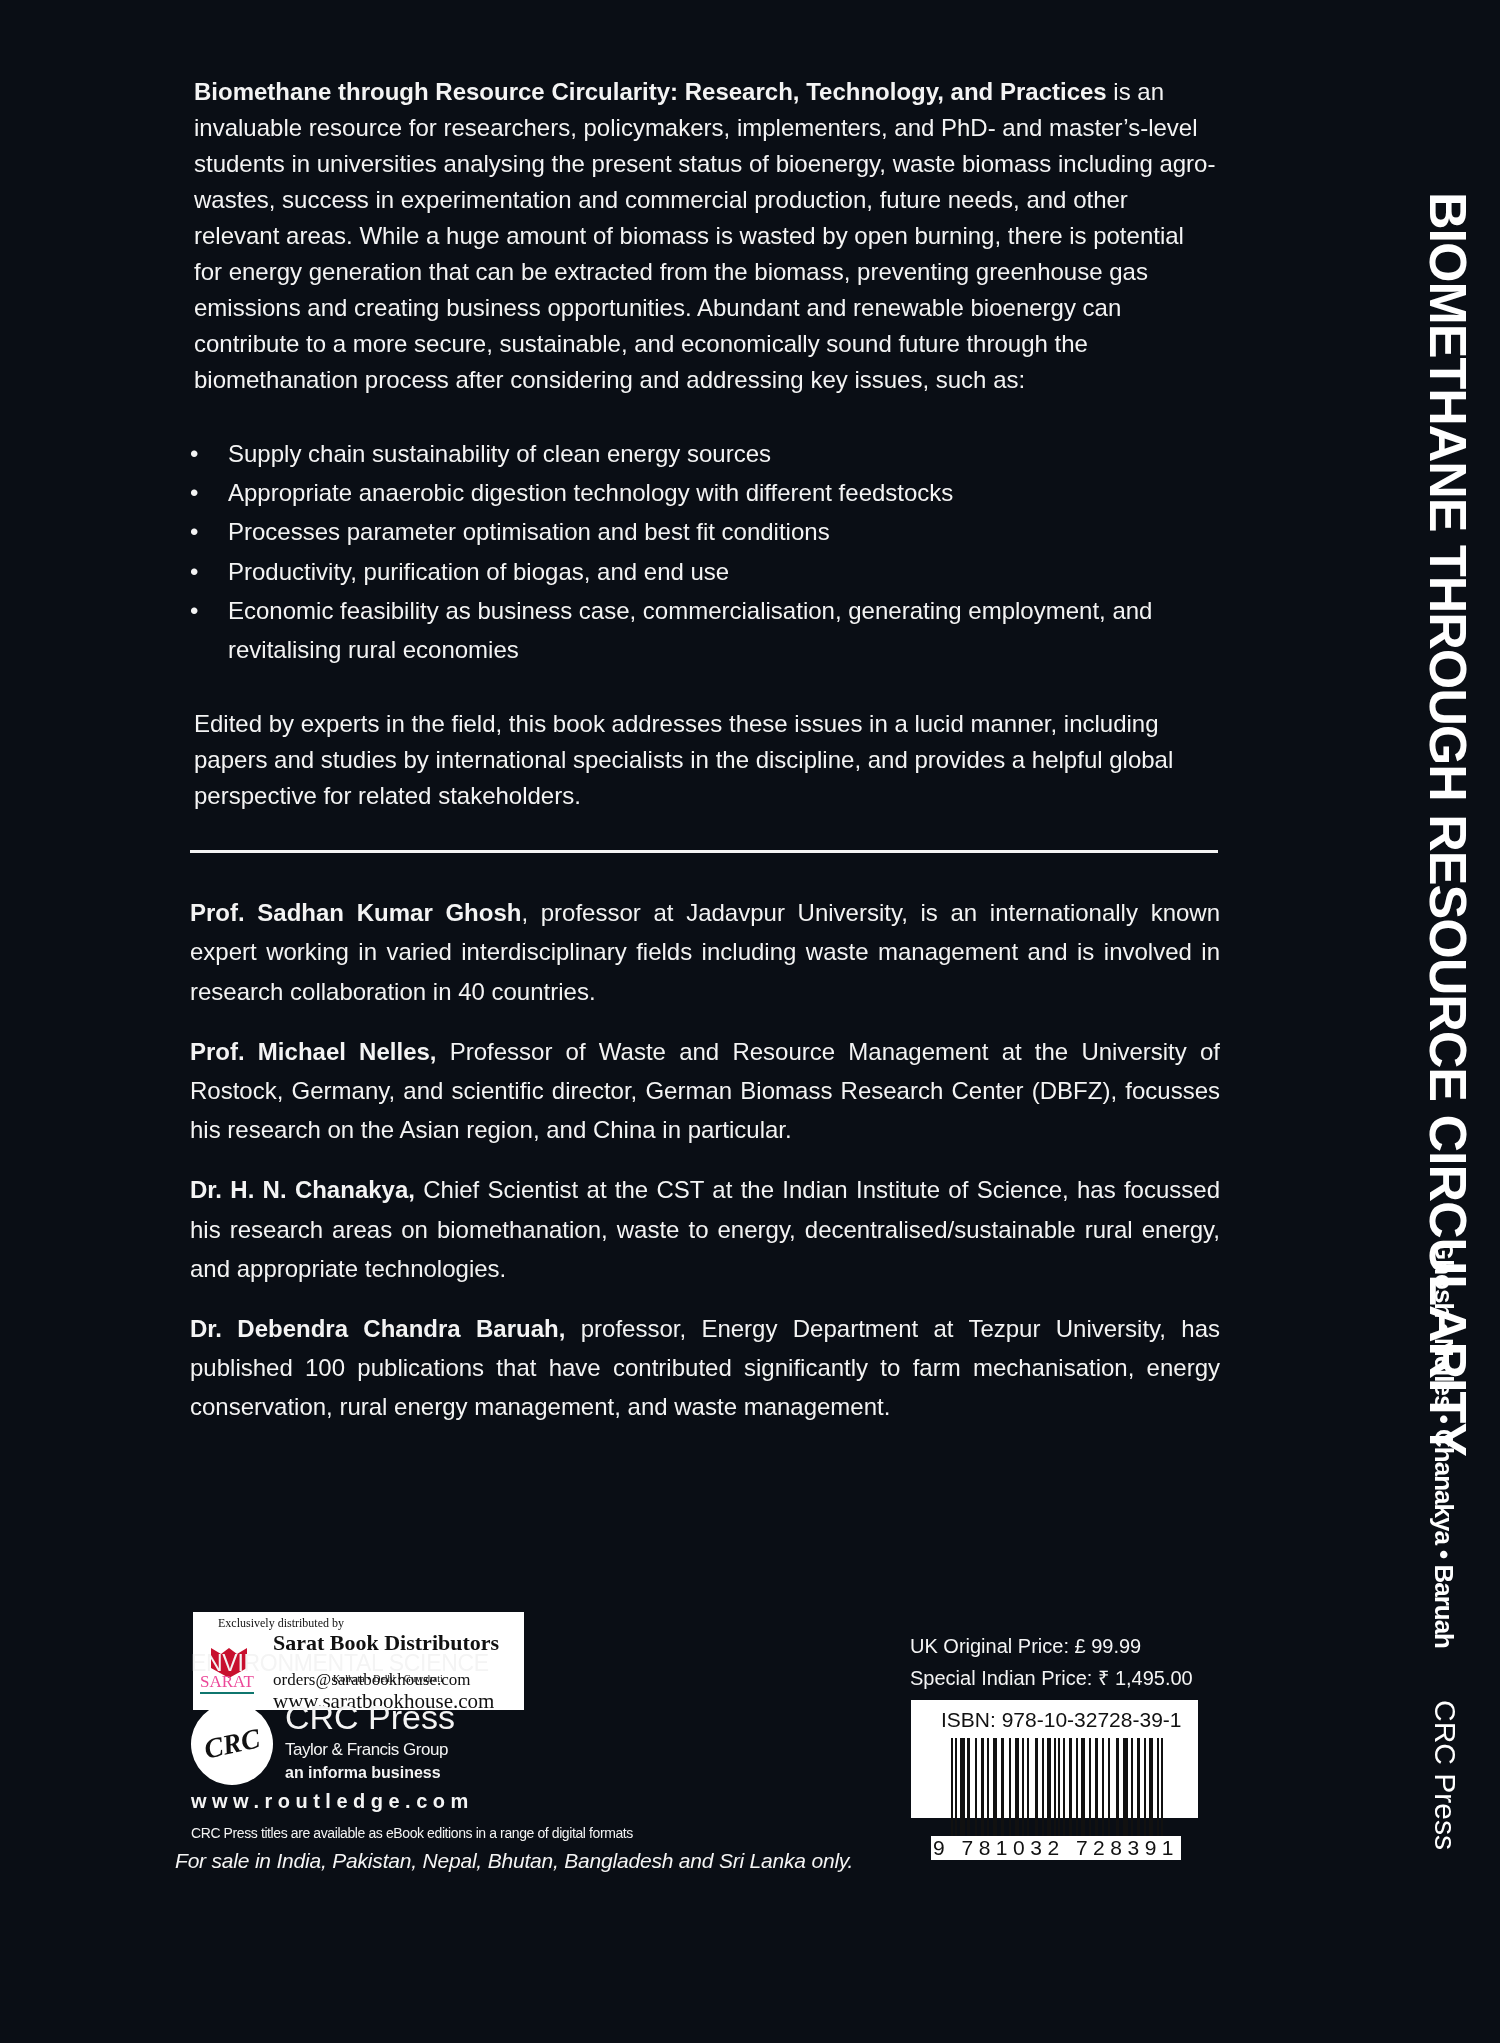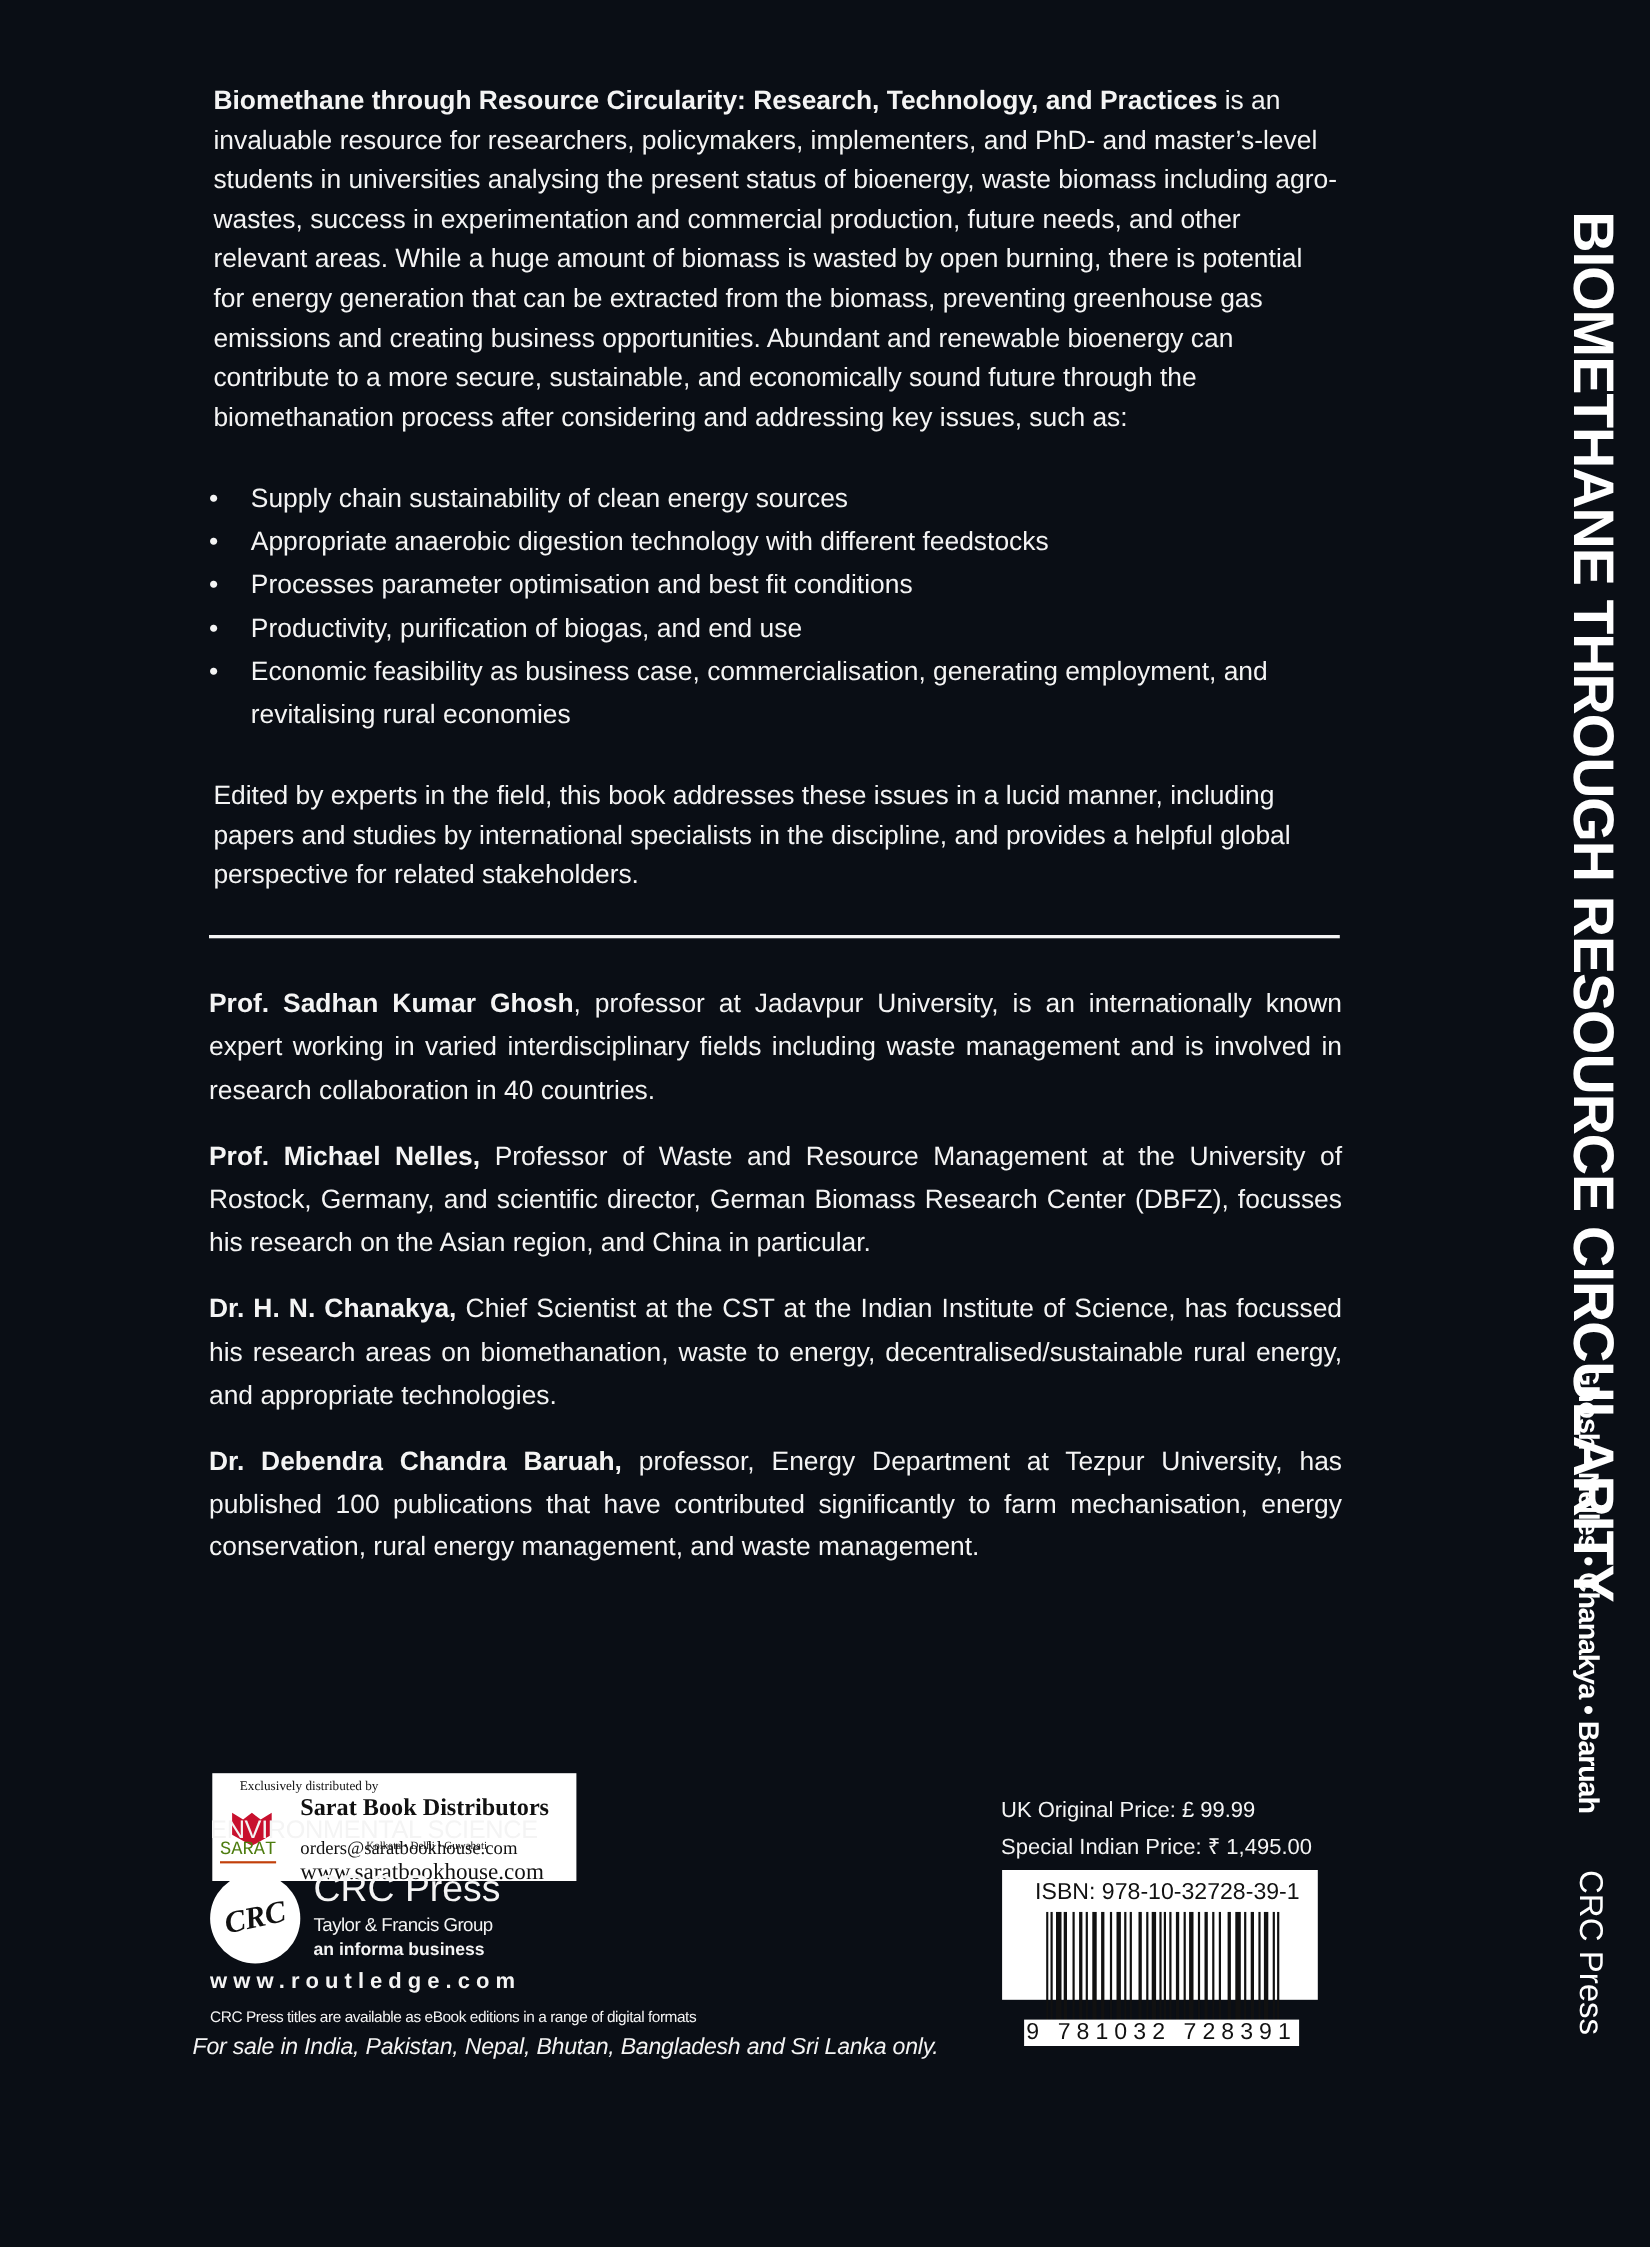--- a/index.html
+++ b/index.html
@@ -23,21 +23,21 @@
   .sarat {
     position:absolute; left:193px; top:1612px; width:331px; height:98px; background:#fff;
     color:#111; font-family:"Liberation Serif", serif;
   }
   .sarat .excl { position:absolute; left:25px; top:4px; font-size:12px; }
   .sarat .name { position:absolute; left:80px; top:18px; font-size:22px; font-weight:bold; }
   .sarat .cities { position:absolute; left:140px; top:46px; font-size:10px;margin-top:15px; }
   .sarat .email { position:absolute; left:80px; top:58px; font-size:17px; }
   .sarat .web { position:absolute; left:80px; top:77px; font-size:21px; }
   .sarat .logo { position:absolute; left:6px; top:32px; width:60px; height:60px; }
-  .sarat .logo-text { position:absolute; left:7px; top:60px; font-family:Liberation Mono, monospace; font-size:17px; letter-spacing:0px; color:#4d7c0f; border-bottom:2px solid #c2410c; line-height:20px; }
+  .sarat .logo-text { position:absolute; left:7px; top:60px; font-family:Liberation Serif, serif; font-size:17px; letter-spacing:0px; color:#ec4899; border-bottom:2px solid #0f766e; line-height:20px; }
 
   .subject { position:absolute; left:191px; top:1650px; font-size:23px; letter-spacing:-0.3px; }
   .crc-circle {
     position:absolute; left:191px; top:1703px; width:82px; height:82px; border-radius:50%;
     background:#fff; color:#111; font-family:"Liberation Serif", serif; font-style:italic;
     font-weight:bold; font-size:28px; display:flex; align-items:center; justify-content:center;
     transform:rotate(-12deg);
   }
   .crc-name { position:absolute; left:285px; top:1698px; font-size:34px; }
   .crc-group { position:absolute; left:285px; top:1740px; font-size:17px; letter-spacing:-0.5px; }

